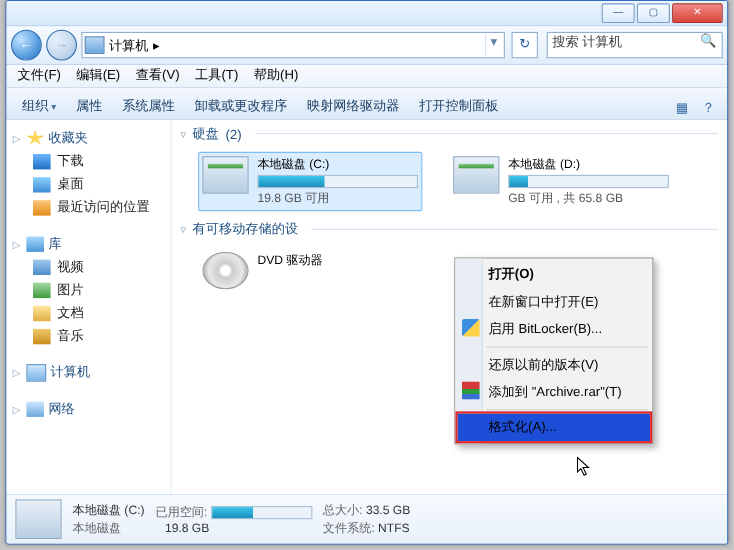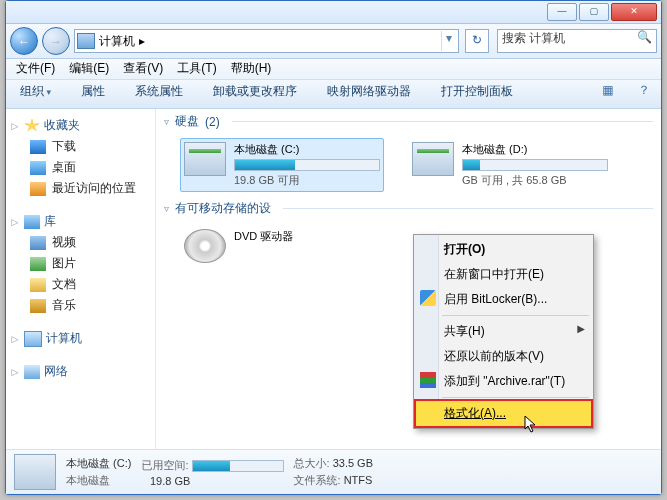--- a/index.html
+++ b/index.html
@@ -97,23 +97,23 @@
     border-bottom: 1px solid #d0dfef;
     display:flex; align-items:flex-end;
     padding: 0 4px;
     gap: 2px;
   }
   .menubar span { padding: 2px 6px; }
   .cmdbar {
     height: 28px;
     background: linear-gradient(#f3f8fe,#dbe9f8);
     border-bottom: 1px solid #c0d4ea;
-    display:flex; align-items:flex-start;
+    display:flex; align-items:flex-end;
     padding: 0 6px;
-    gap: 14px;
+    gap: 2px;
     color: #1b3f66;
   }
   .cmdbar .cmd { padding: 3px 8px; }
   .cmdbar .cmd.drop::after { content:" ▾"; font-size:9px; color:#4a6f96;}
   .cmdbar .spacer { flex:1; }
   .cmdbar .ricon { width:22px; height:20px; text-align:center; line-height:20px; color:#3a6fa8; }
   .body {
     flex:1;
     display:flex;
     min-height:0;
@@ -204,22 +204,21 @@
   .context-menu .mi .mico {
     position:absolute; left:4px; top:3px; width:16px; height:16px;
   }
   .context-menu .sep { height:1px; background:#d0d0d0; margin:3px 2px 3px 26px;}
   .context-menu .lstrip { position:absolute; left:0; top:0; bottom:0; width:24px; background:#e9eef4; border-right:1px solid #d6dde6;}
   .context-menu .mi, .context-menu .sep { position:relative; z-index:1;}
   .mi.bold { font-weight:bold; }
   .mi.highlight-box {
     outline: 2px solid #e02828;
     outline-offset: 0;
-    background:#fde047;
-    text-decoration:underline;
+    background:#1d4ed8;
   }
   .cursor {
     position:absolute;
     left: 368px; top: 306px;
     width: 14px; height:20px;
     pointer-events:none;
     z-index:10;
   }
   .cursor svg { width:100%; height:100%; }
   .statusbar {
@@ -392,21 +391,20 @@
           </div>
         </div>
       </div>
 
       <div class="context-menu">
         <div class="lstrip"></div>
         <div class="mi bold">打开(O)</div>
         <div class="mi">在新窗口中打开(E)</div>
         <div class="mi"><span class="mico mico-shield"></span><span>启用 BitLocker(B)...</span></div>
         <div class="sep"></div>
-        <div class="mi"><span>共享(H)</span><span class="arr">▶</span></div>
         <div class="mi">还原以前的版本(V)</div>
         <div class="mi"><span class="mico mico-rar"></span><span>添加到 "Archive.rar"(T)</span></div>
         <div class="sep"></div>
         <div class="mi highlight-box">格式化(A)...</div>
 
       </div>
 
       <div class="cursor">
         <svg viewBox="0 0 14 20">
             <path d="M1 1 L1 14 L4 11 L7 17 L9 16 L6 10 L11 10 Z" fill="#fff" stroke="#000" stroke-width="1"></path>

